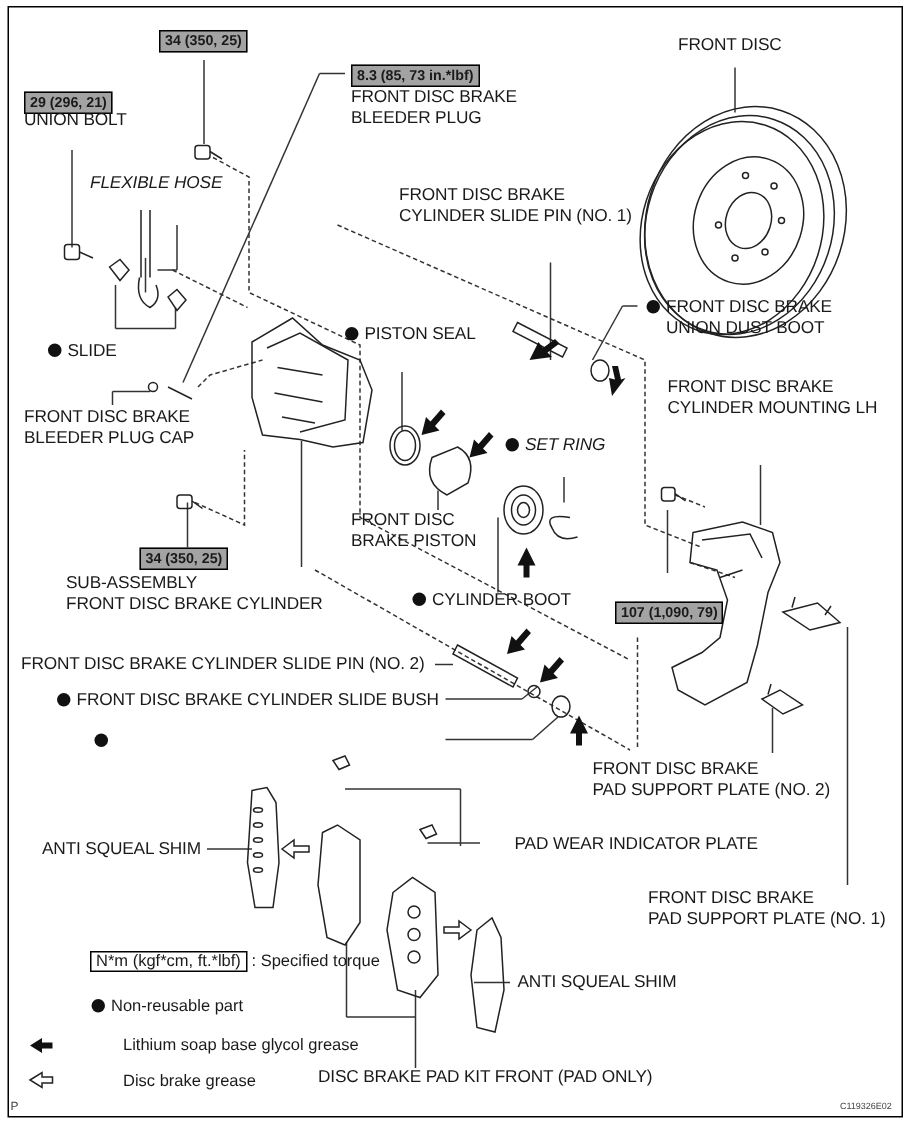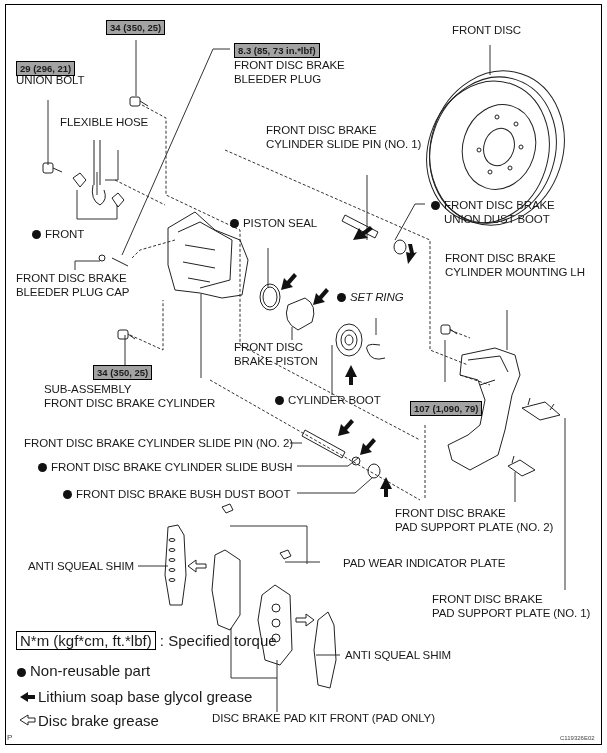--- a/index.html
+++ b/index.html
@@ -7,21 +7,21 @@
          font-family:"Liberation Sans", sans-serif; color:#1a1a1a; }
   #frame { position:absolute; left:5px; top:4px; width:597px; height:741px;
            border:1.5px solid #000; box-sizing:border-box; }
   svg#art { position:absolute; left:0; top:0; }
   .lbl { position:absolute; font-size:11.5px; line-height:14px; white-space:nowrap; letter-spacing:-0.1px; }
   .tq { position:absolute; font-size:9.5px; font-weight:bold; border:1px solid #000;
         padding:1px 3px; line-height:11px; background:#a3a3a3; white-space:nowrap; }
   .dot { display:inline-block; width:9px; height:9px; border-radius:50%; background:#111;
          margin-right:4px; vertical-align:-1px; }
   .small { position:absolute; font-size:6px; color:#444; }
-  .legend { position:absolute; font-size:15px; line-height:14px; white-space:nowrap; }
+  .legend { position:absolute; font-size:11px; line-height:14px; white-space:nowrap;margin-left:44px; }
 </style>
 </head>
 <body>
 
 <div id="frame"></div>
 
 <svg id="art" width="607" height="753" viewBox="0 0 607 753" fill="none" stroke="#222" stroke-width="1">
 
   <g stroke="#333">
     <line x1="136" y1="40" x2="136" y2="96"></line>
@@ -184,22 +184,22 @@
   </g>
 </svg>
 
 <div class="tq" style="left:106px;top:20px;">34 (350, 25)</div>
 <div class="tq" style="left:16px;top:61px;">29 (296, 21)</div>
 <div class="tq" style="left:234px;top:43px;">8.3 (85, 73 in.*lbf)</div>
 <div class="tq" style="left:93px;top:365px;">34 (350, 25)</div>
 <div class="tq" style="left:410px;top:385px;margin-top:16px;">107 (1,090, 79)</div>
 
 <div class="lbl" style="left:16px;top:73px;">UNION BOLT</div>
-<div class="lbl" style="left:60px;top:115px;">FLEXIBLE HOSE</div>
-<div class="lbl" style="left:32px;top:227px;"><span class="dot"></span><span>FRONT</span></div>
+<div class="lbl" style="left:60px;top:115px;font-style:italic;">FLEXIBLE HOSE</div>
+<div class="lbl" style="left:32px;top:227px;"><span class="dot"></span><span>SLIDE</span></div>
 <div class="lbl" style="left:16px;top:271px;">
     <div>FRONT DISC BRAKE</div>
     <div>BLEEDER PLUG CAP</div>
   </div>
 <div class="lbl" style="left:234px;top:58px;">
     <div>FRONT DISC BRAKE</div>
     <div>BLEEDER PLUG</div>
   </div>
 <div class="lbl" style="left:452px;top:23px;">FRONT DISC</div>
 <div class="lbl" style="left:266px;top:123px;">
@@ -218,23 +218,23 @@
 <div class="lbl" style="left:337px;top:290px;font-style:italic;"><span class="dot"></span><span>SET RING</span></div>
 <div class="lbl" style="left:234px;top:340px;">
     <div>FRONT DISC</div>
     <div>BRAKE PISTON</div>
   </div>
 <div class="lbl" style="left:275px;top:393px;text-align:right;"><span class="dot"></span><span>CYLINDER BOOT</span></div>
 <div class="lbl" style="left:44px;top:382px;">
     <div>SUB-ASSEMBLY</div>
     <div>FRONT DISC BRAKE CYLINDER</div>
   </div>
-<div class="lbl" style="left:14px;top:436px;margin-left:10px;">FRONT DISC BRAKE CYLINDER SLIDE PIN (NO. 2)</div>
+<div class="lbl" style="left:14px;top:436px;">FRONT DISC BRAKE CYLINDER SLIDE PIN (NO. 2)</div>
 <div class="lbl" style="left:38px;top:460px;"><span class="dot"></span><span>FRONT DISC BRAKE CYLINDER SLIDE BUSH</span></div>
-<div class="lbl" style="left:63px;top:487px;"><span class="dot"></span><span>FRONT DISC BRAKE BUSH DUST BOOT</span></div>
+<div class="lbl" style="left:63px;top:487px;"><span class="dot"></span></div>
 <div class="lbl" style="left:395px;top:506px;">
     <div>FRONT DISC BRAKE</div>
     <div>PAD SUPPORT PLATE (NO. 2)</div>
   </div>
 <div class="lbl" style="left:28px;top:559px;">ANTI SQUEAL SHIM</div>
 <div class="lbl" style="left:327px;top:556px;padding-left:16px;">PAD WEAR INDICATOR PLATE</div>
 <div class="lbl" style="left:432px;top:592px;">
     <div>FRONT DISC BRAKE</div>
     <div>PAD SUPPORT PLATE (NO. 1)</div>
   </div>

